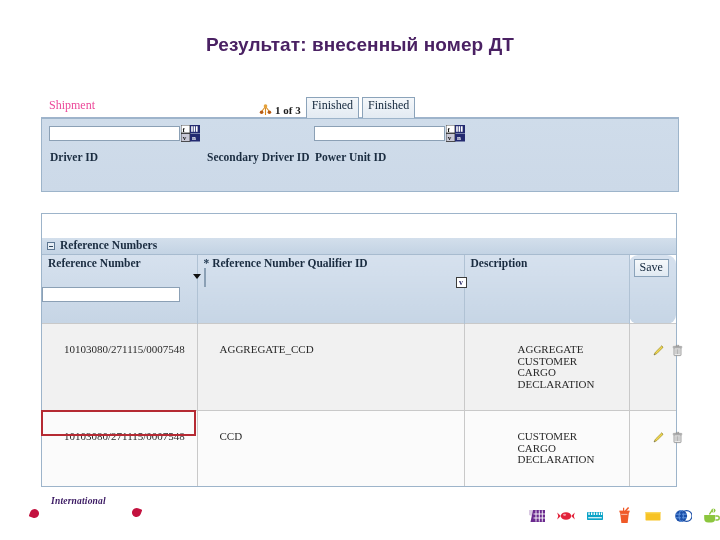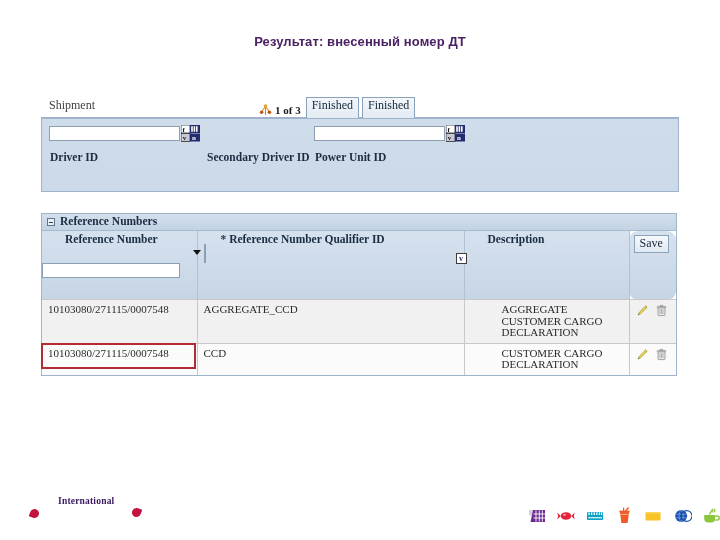--- a/index.html
+++ b/index.html
@@ -15,21 +15,21 @@
     position: relative;
   }
 
   
   .slide-title {
     position: absolute;
     top: 34px;
     left: 0;
     width: 720px;
     text-align: center;
-    font-size: 13px;
+    font-size: 19px;
     font-weight: bold;
     color: #4a2163;
     letter-spacing: 0.1px;
   }
 
   
   .app-shot {
     position: absolute;
     left: 41px;
     top: 96px;
@@ -43,21 +43,21 @@
   .app-toolbar {
     position: relative;
     height: 21px;
     border-bottom: 1px solid #9fb4cc;
   }
   .shipment-label {
     position: absolute;
     left: 8px;
     top: 2px;
     font-size: 12px;
-    color: #404040;
+    color: #ec4899;
     font-family: "Liberation Serif", serif;
     text-align: right;
   }
   .record-nav {
     position: absolute;
     left: 218px;
     top: 1px;
     display: flex;
     align-items: center;
     gap: 3px;
@@ -157,20 +157,21 @@
     top: 117px;
     width: 636px;
     border: 1px solid #9db4ca;
     box-sizing: border-box;
   }
   .ref-header {
     height: 16px;
     background: linear-gradient(#d3dfec, #c3d3e4);
     border-bottom: 1px solid #a7bbcf;
     position: relative;
+    margin-top: 24px;
   }
   .collapse-box {
     position: absolute;
     left: 5px;
     top: 4px;
     width: 8px;
     height: 8px;
     border: 1px solid #5c7691;
     background: #e7eef5;
     box-sizing: border-box;
@@ -197,39 +198,39 @@
 
   
   table.ref-table {
     border-collapse: collapse;
     width: 100%;
     table-layout: fixed;
     font-family: "Liberation Serif", serif;
   }
   table.ref-table td {
     vertical-align: top;
-    padding: 0;
+    padding: 16px;
   }
   .col-num   { width: 155px; }
   .col-qual  { width: 267px; }
   .col-desc  { width: 165px; }
   .col-act   { width: 47px;  }
 
   tr.head-row td {
     background: linear-gradient(#d6e1ee, #c6d5e5);
     border-right: 1px solid #b0c2d4;
     padding: 2px 0 3px 0;
     height: 37px;
   }
   tr.head-row td:last-child { border-right: none; border-radius: 9px; }
   .col-head-text {
     font-size: 11.5px;
     font-weight: bold;
     color: #1a2c40;
-    padding-left: 23px;
+    padding-left: 6px;
     display: block;
     white-space: nowrap;
   }
   .req-star { color: #233a52; }
   .inp-wrap { padding: 2px 5px 0 6px; }
   .inp-ref {
     width: 138px;
     height: 15px;
     background: #ffffff;
     border: 1px solid #8ba0b5;
@@ -345,22 +346,23 @@
     letter-spacing: -0.6px;
     line-height: 20px;
     position: relative;
   }
   .logo-sub {
     font-family: "Liberation Serif", serif;
     font-weight: bold;
     font-size: 9.5px;
     color: #3b1a63;
     letter-spacing: 0.2px;
-    margin-left: 28px;
+    margin-left: 21px;
     margin-top: 1px;
+    font-style: italic;
   }
   .logo-swash {
     position: absolute;
     width: 9px;
     height: 9px;
     background: #c3123f;
     border-radius: 50% 50% 50% 10%;
   }
   .logo-swash.left  { left: 0px;   top: 14px; transform: rotate(20deg); }
   .logo-swash.right { left: 102px; top: 13px; transform: rotate(-160deg); }

